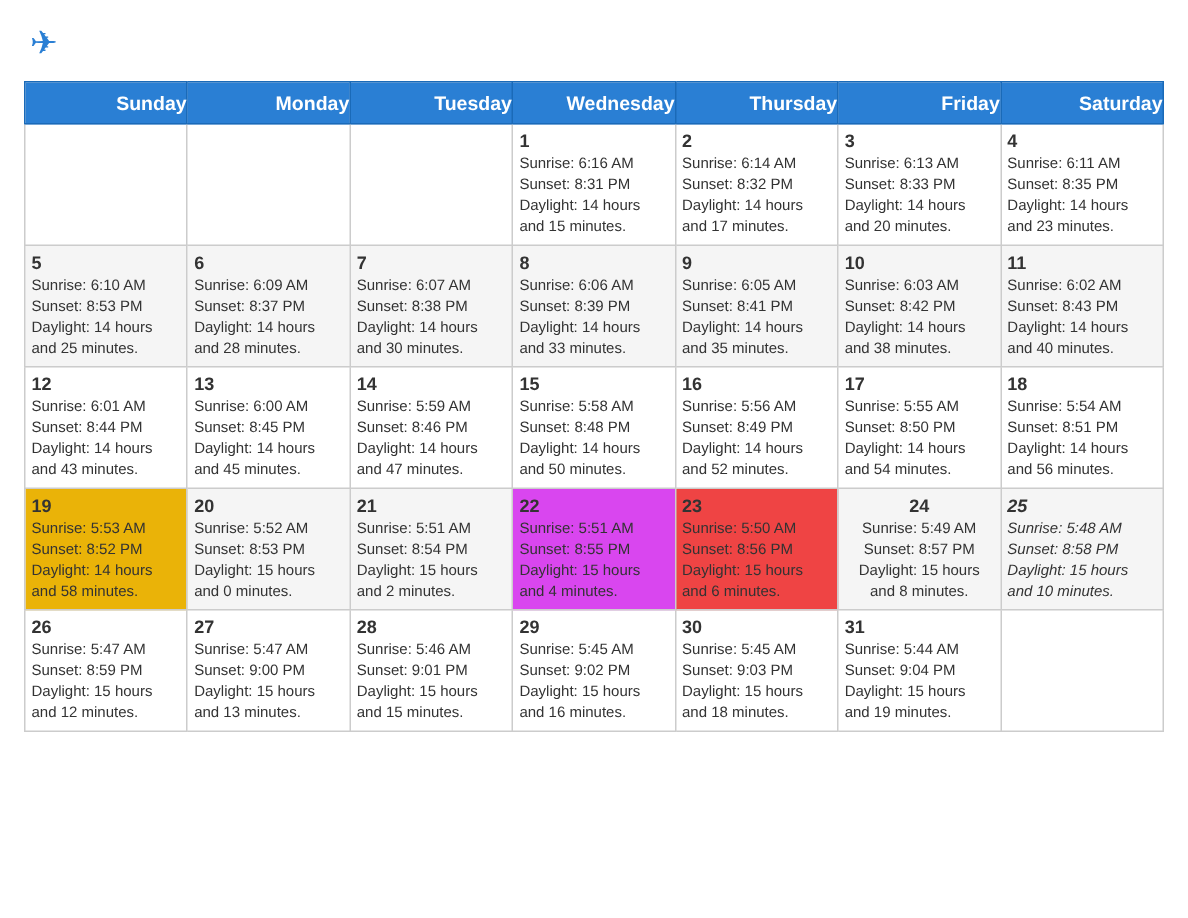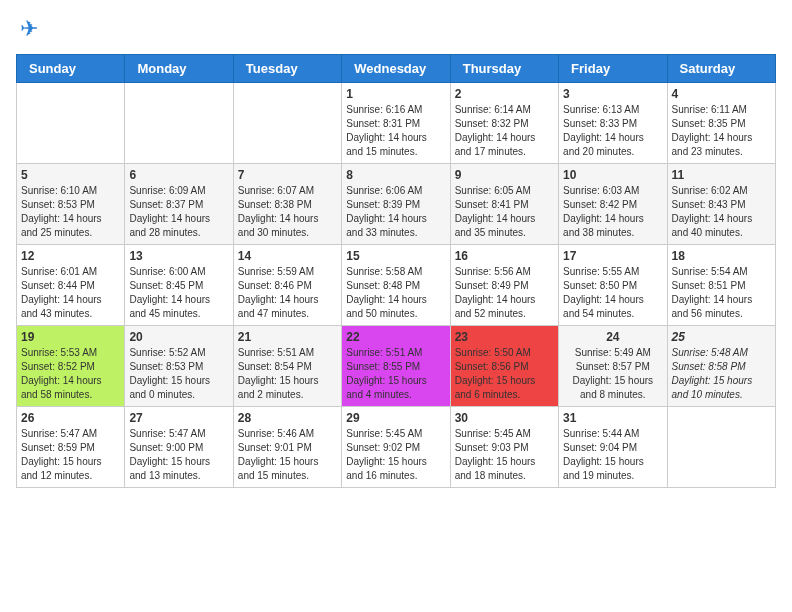--- a/index.html
+++ b/index.html
@@ -55,22 +55,22 @@
     .calendar {
       width: 100%;
       border-collapse: collapse;
       border: 1px solid #ccc;
     }
     .calendar th {
       background: #2a7fd4;
       color: #fff;
       font-size: 13px;
       font-weight: bold;
-      padding: 6px 12px;
-      text-align: left;
+      padding: 6px 0;
+      text-align: right;
       border: 1px solid #1a6ab8;
     }
     .calendar td {
       vertical-align: top;
       width: 14.28%;
       padding: 4px 4px;
       border: 1px solid #ccc;
       font-size: 10.5px;
       color: #333;
       background: #fff;
@@ -253,21 +253,21 @@
         </td>
         <td>
           <span class="day-number">18</span>
           <div class="day-info">Sunrise: 5:54 AM
 Sunset: 8:51 PM
 Daylight: 14 hours
 and 56 minutes.</div>
         </td>
       </tr>
       <tr>
-        <td style="background: #bef264;">
+        <td style="background: #eab308;">
           <span class="day-number">19</span>
           <div class="day-info">Sunrise: 5:53 AM
 Sunset: 8:52 PM
 Daylight: 14 hours
 and 58 minutes.</div>
         </td>
         <td style="background: rgb(245, 245, 245); margin-top: 44px;">
           <span class="day-number">20</span>
           <div class="day-info">Sunrise: 5:52 AM
 Sunset: 8:53 PM

